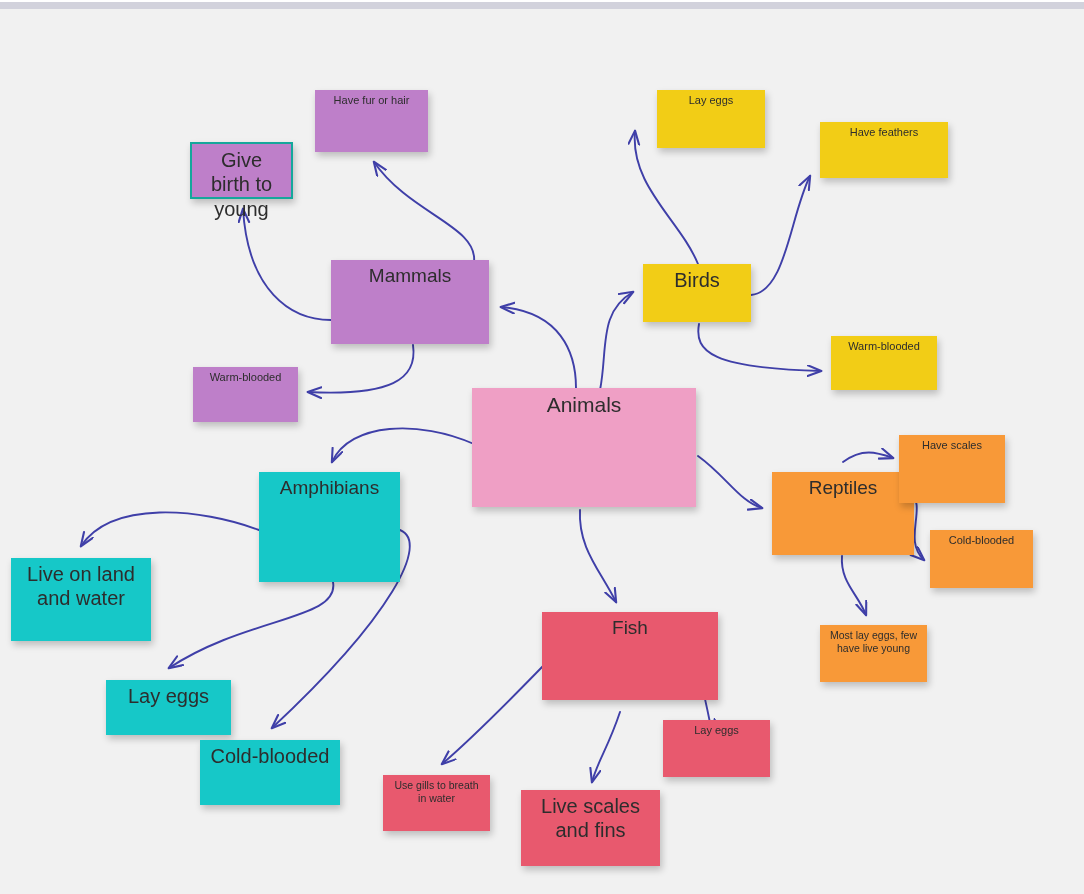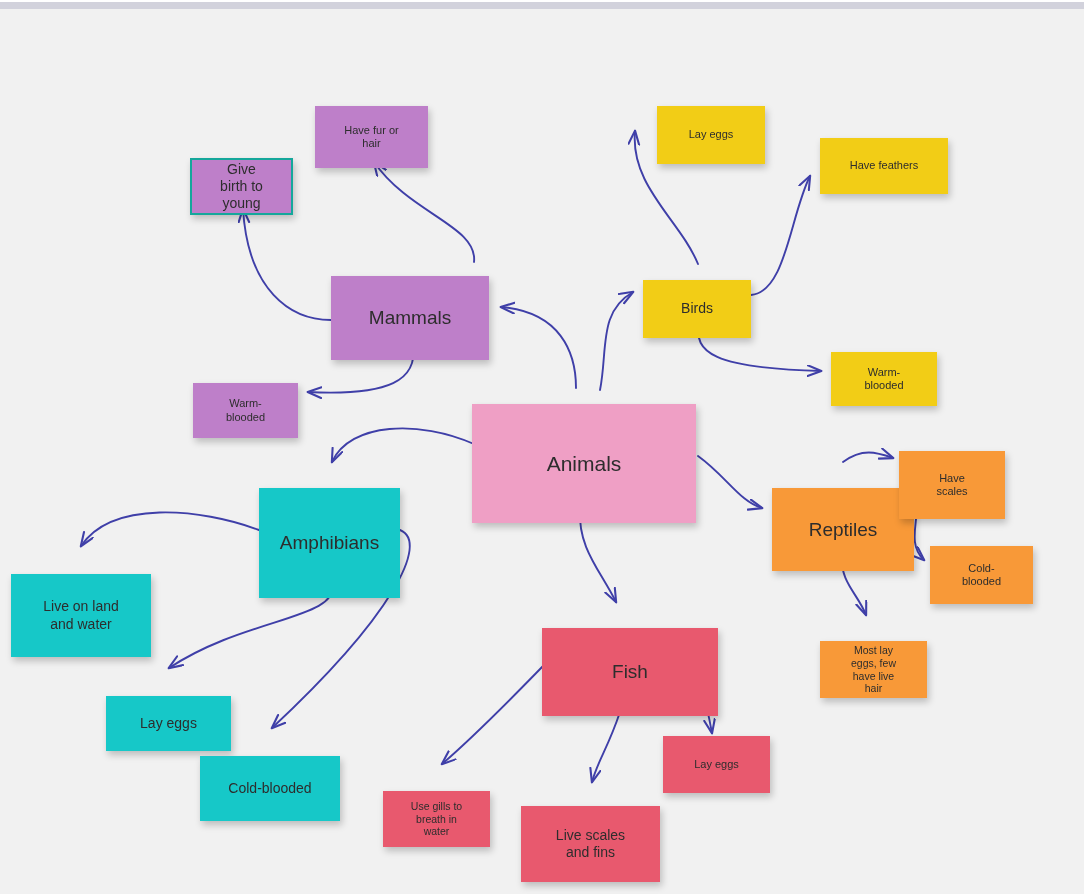--- a/index.html
+++ b/index.html
@@ -40,38 +40,36 @@
     top: 0;
     width: 1084px;
     height: 894px;
     pointer-events: none;
     z-index: 5;
   }
   .node {
     position: absolute;
     box-sizing: border-box;
     display: flex;
-    align-items: center;
     justify-content: center;
     text-align: center;
     color: #2d2d2d;
     line-height: 1.22;
-    padding: 4px 24px;
+    padding: 4px 8px;
     box-shadow: 2px 4px 7px rgba(0,0,0,0.22);
     z-index: 10;
-    margin-top: 16px;
   }
   .node.selected {
     border: 2px solid #15a79b;
     box-shadow: 2px 4px 7px rgba(0,0,0,0.22);
   }
   .node.above { z-index: 14; }
   .sz-root   { font-size: 21px; }
   .sz-major  { font-size: 19px; }
-  .sz-mid    { font-size: 14px; }
+  .sz-mid    { font-size: 20px; }
   .sz-small  { font-size: 11px; }
   .sz-tiny   { font-size: 10.5px; }
 </style>
 </head>
 <body>
 
 <div id="canvas">
   <div id="topbar"></div>
   <div id="topbar-white"></div>
   <svg id="edges" viewBox="0 0 1084 894" xmlns="http://www.w3.org/2000/svg">
@@ -158,16 +156,16 @@
       <div class="node sz-major" style="left: 772px; top: 472px; width: 142px; height: 83px; background: rgb(248, 153, 56);">
         <span>Reptiles</span>
       </div>
       <div class="node sz-small above" style="left: 899px; top: 435px; width: 106px; height: 68px; background: rgb(248, 153, 56);">
         <span>Have scales</span>
       </div>
       <div class="node sz-small" style="left: 930px; top: 530px; width: 103px; height: 58px; background: rgb(248, 153, 56);">
         <span>Cold-blooded</span>
       </div>
       <div class="node sz-tiny" style="left: 820px; top: 625px; width: 107px; height: 57px; background: rgb(248, 153, 56);">
-        <span>Most lay eggs, few have live hair</span>
+        <span>Most lay eggs, few have live young</span>
       </div>
     </div>
 </div>
 
 </body></html>

